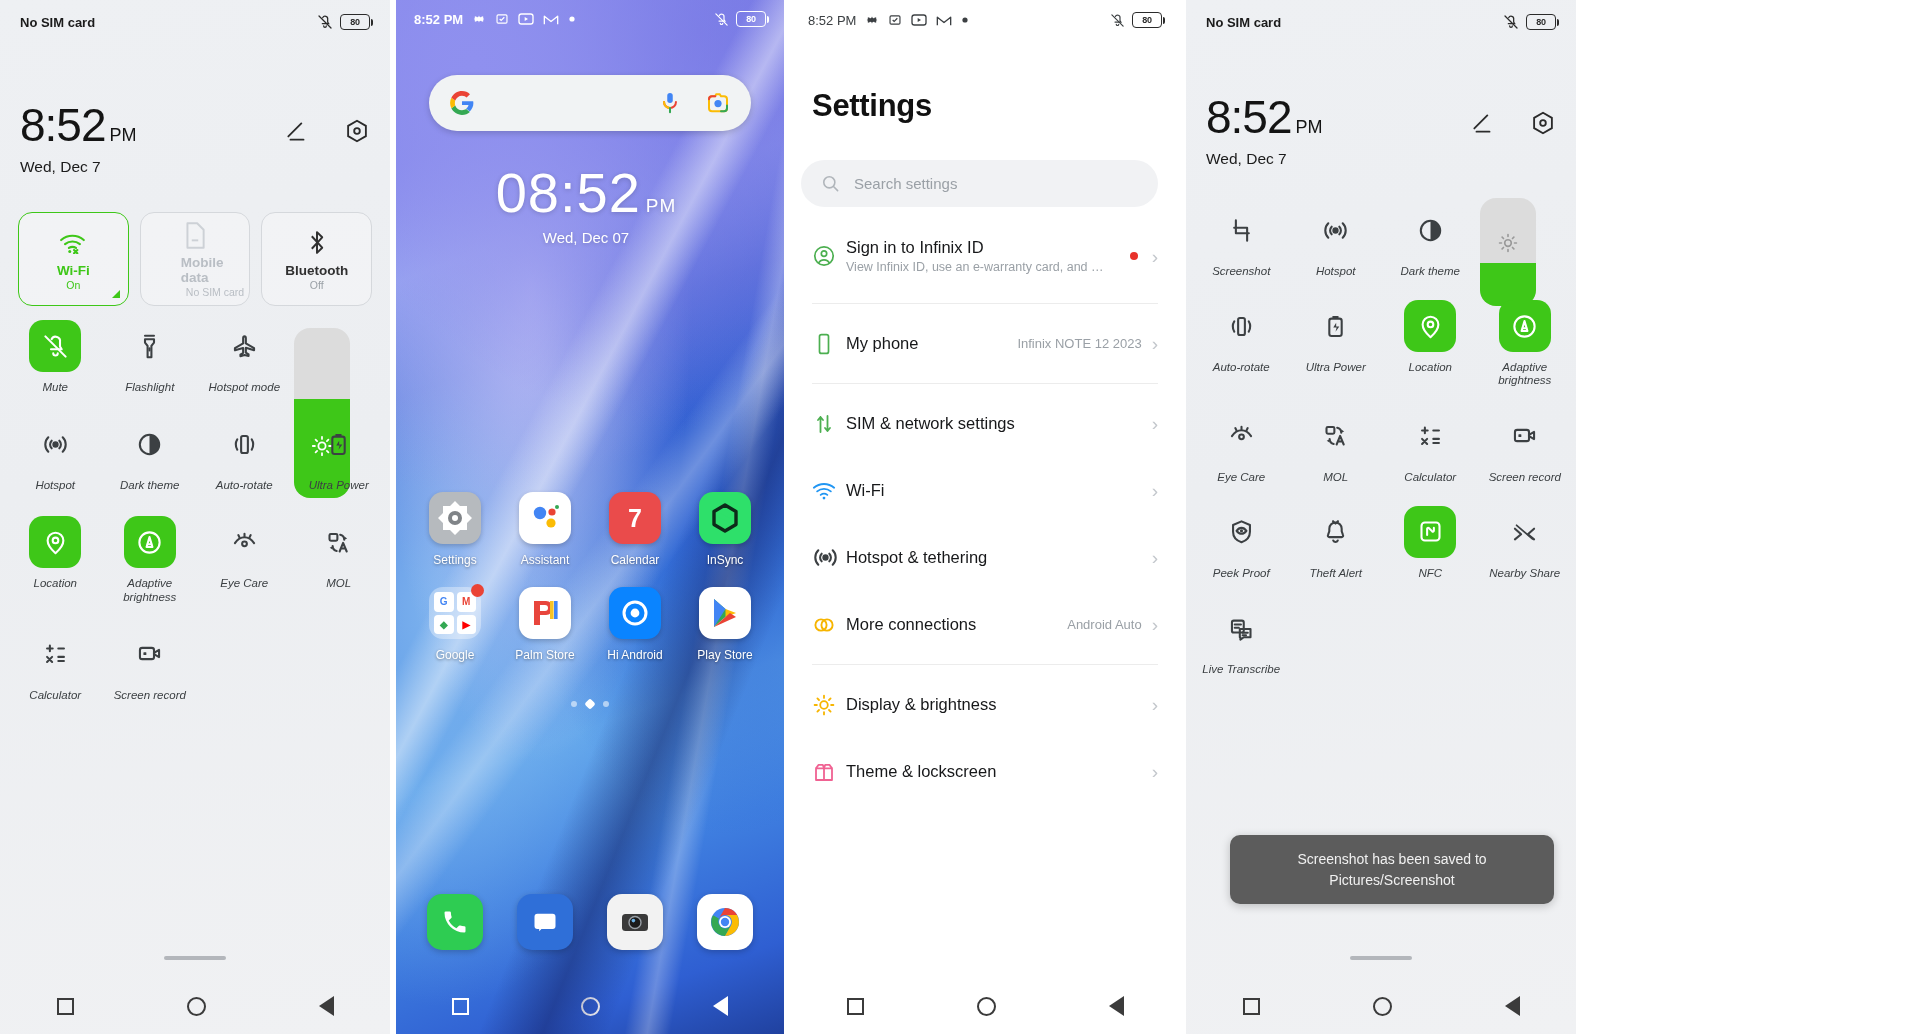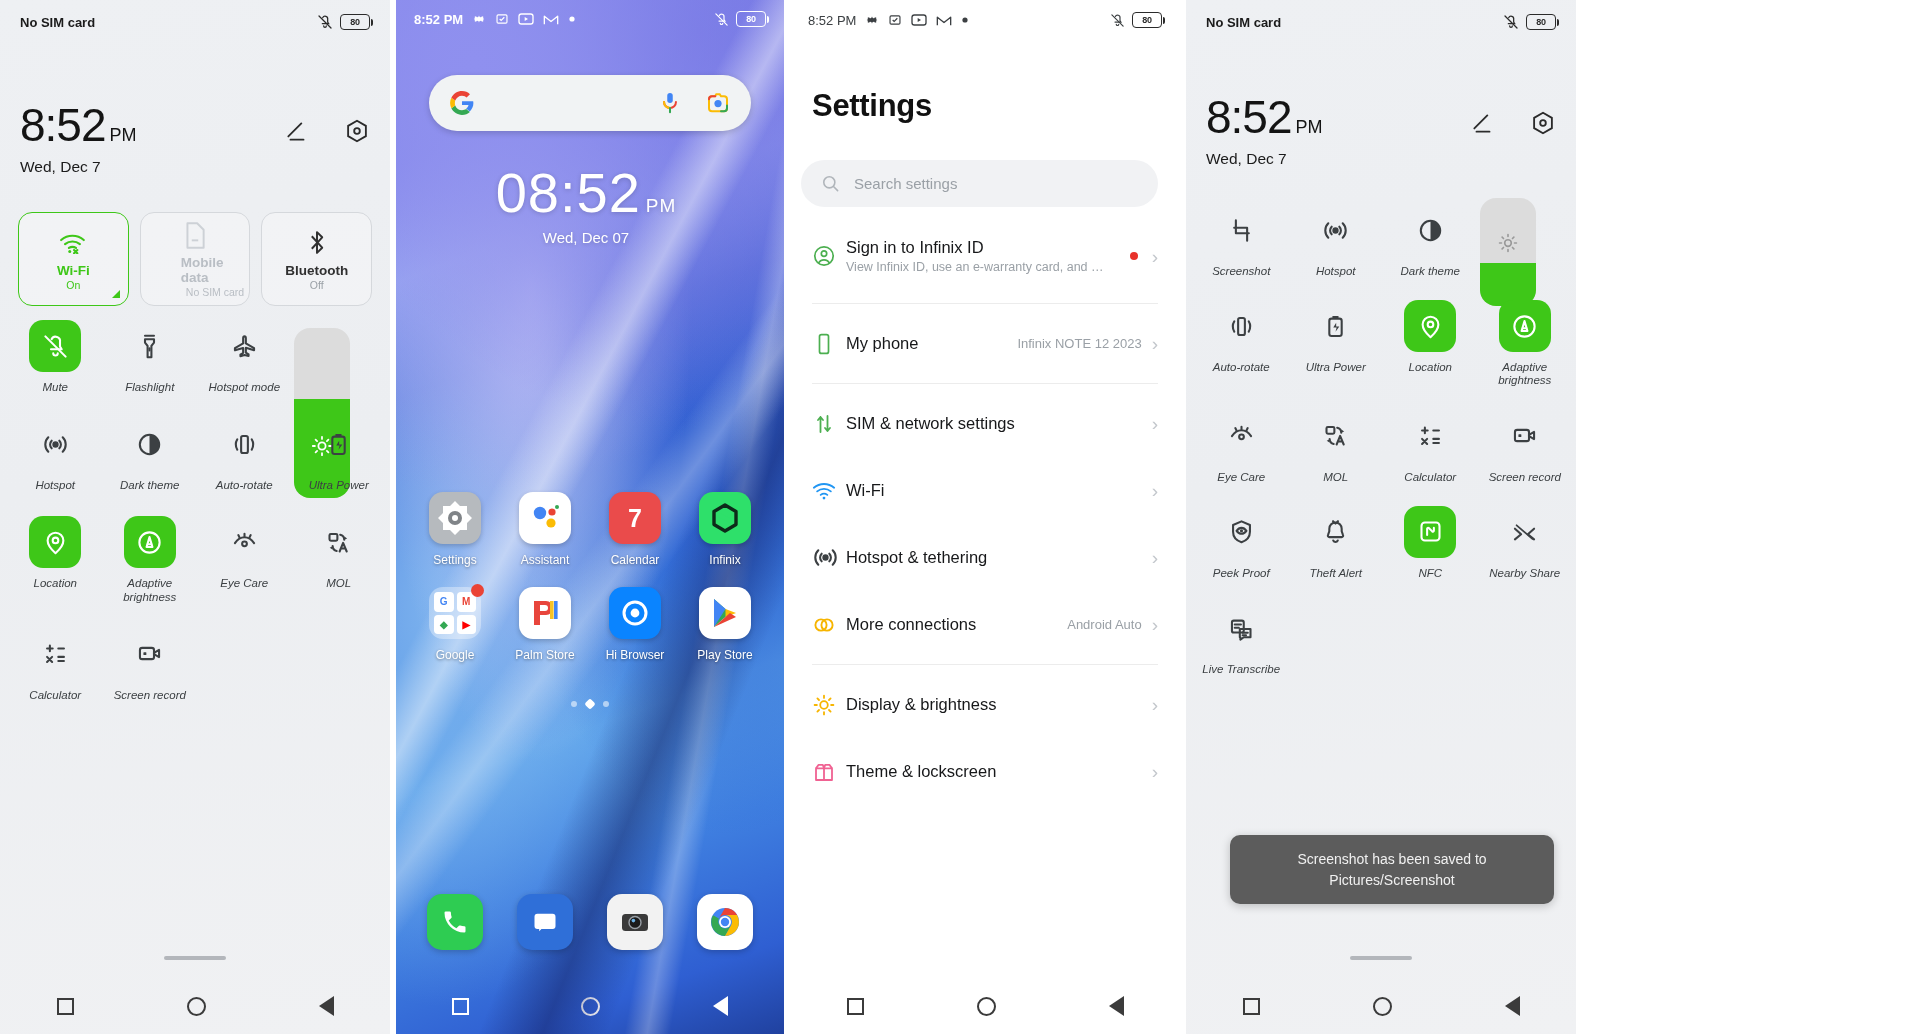--- a/index.html
+++ b/index.html
@@ -466,21 +466,21 @@
         </div>
         <div class="al">Calendar</div>
       </div>
       <div class="app">
         <div class="ic" style="background:#2ee06a">
           <svg width="32" height="32" viewBox="0 0 32 32">
               <path d="M16 3l11 6.5v13L16 29 5 22.5v-13z" fill="none" stroke="#0d2a1a" stroke-width="3.4" stroke-linejoin="round"></path>
               <path d="M10 13l12 6" stroke="#2ee06a" stroke-width="4"></path>
             </svg>
         </div>
-        <div class="al">Infinix</div>
+        <div class="al">InSync</div>
       </div>
 
       <div class="app">
         <div class="folder">
           <span style="color:#4285F4">G</span>
             <span style="color:#EA4335">M</span>
           <span style="color:#34A853">◆</span>
             <span style="color:#FF0000">▶</span>
           <i class="fbadge"></i>
         </div>
@@ -497,21 +497,21 @@
         </div>
         <div class="al">Palm Store</div>
       </div>
       <div class="app">
         <div class="ic" style="background:#0a84ff">
           <svg width="34" height="34" viewBox="0 0 34 34">
               <circle cx="17" cy="17" r="11" fill="none" stroke="#fff" stroke-width="3"></circle>
               <circle cx="17" cy="17" r="4.4" fill="#fff"></circle>
             </svg>
         </div>
-        <div class="al">Hi Browser</div>
+        <div class="al">Hi Android</div>
       </div>
       <div class="app">
         <div class="ic" style="background:#fff">
           <svg width="30" height="32" viewBox="0 0 30 32">
               <path d="M4 2l16 14L4 30z" fill="#34A853"></path>
               <path d="M4 2l11.5 10L4 30z" fill="#4285F4"></path>
               <path d="M15.5 12L26 16l-10.5 4z" fill="#FBBC05"></path>
               <path d="M4 30l16-14 6 4z" fill="#EA4335"></path>
             </svg>
         </div>

